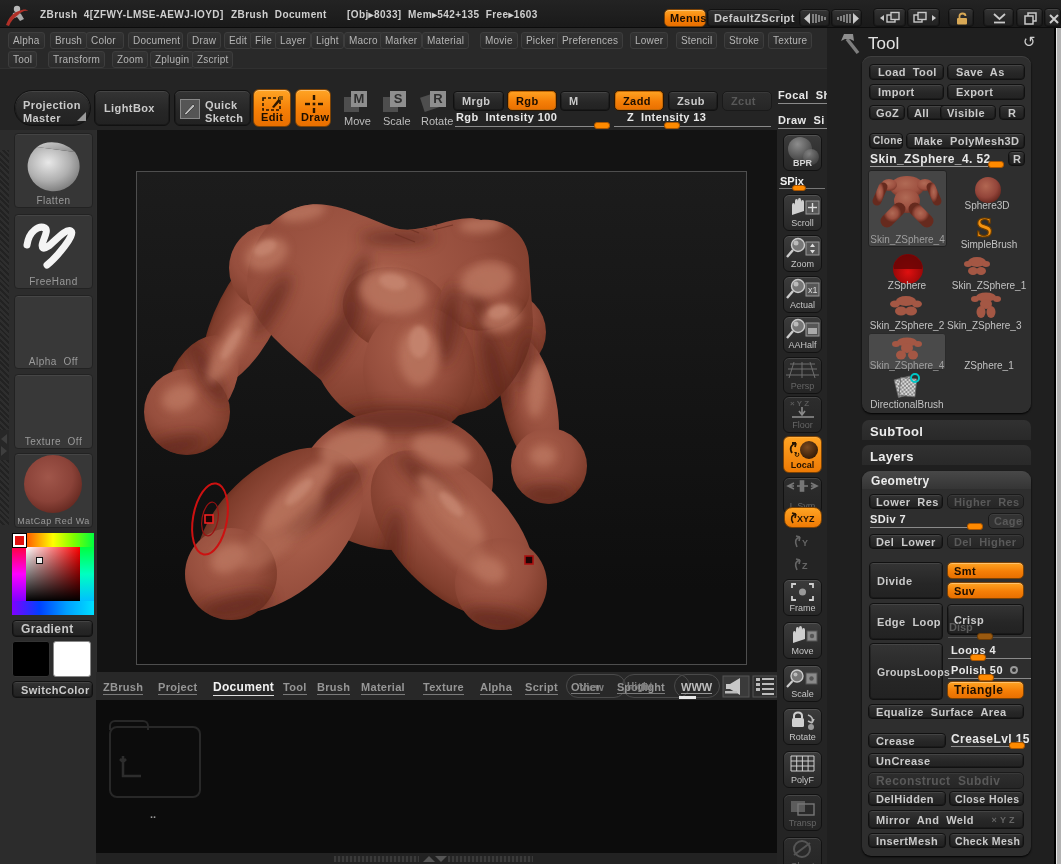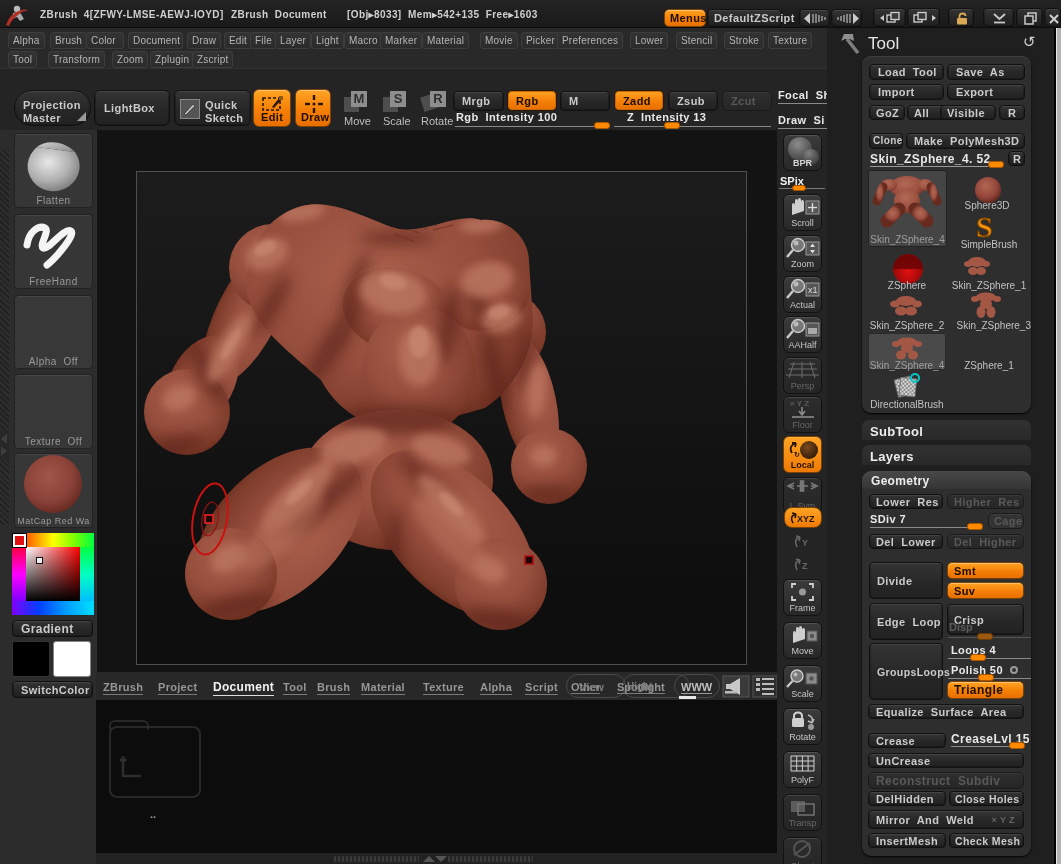--- a/index.html
+++ b/index.html
@@ -775,21 +775,21 @@
           <stop offset="70%" stop-color="#9a0808"></stop>
           <stop offset="100%" stop-color="#5a0404"></stop>
         </radialGradient>
       </defs>
     <circle cx="16" cy="16" r="15" fill="url(#zsp)"></circle>
     <path d="M1.5 13 A15 15 0 0 1 30.5 13 L30 16 L2 16 Z" fill="#6a0505" opacity="0.85"></path>
   </svg>
   <div class="abs" style="left:40px;top:252px;width:80px;text-align:center;color:#c2c2c2;font-size:10px;">ZSphere</div>
   <div class="abs" style="left:120px;top:252px;width:84px;text-align:center;color:#c2c2c2;font-size:10px;">Skin_ZSphere_1</div>
   <div class="abs" style="left:40px;top:292px;width:80px;text-align:center;color:#c2c2c2;font-size:10px;">Skin_ZSphere_2</div>
-  <div class="abs" style="left:120px;top:292px;width:84px;text-align:right;color:#c2c2c2;font-size:10px;">Skin_ZSphere_3</div>
+  <div class="abs" style="left:120px;top:292px;width:84px;text-align:left;color:#c2c2c2;font-size:10px;">Skin_ZSphere_3</div>
 
   <div class="abs" style="left:41px;top:305px;width:78px;height:37px;background:#4a4a4a;border:1px solid #2a2a2a;border-radius:3px;"></div>
   <div class="abs" style="left:40px;top:332px;width:80px;text-align:center;color:#9f9f9f;font-size:10px;">Skin_ZSphere_4</div>
   <div class="abs" style="left:120px;top:332px;width:84px;text-align:center;color:#c2c2c2;font-size:10px;">ZSphere_1</div>
 
   <svg class="abs" style="left:135px;top:226px;" width="30" height="24" viewBox="0 0 30 24">
       <g fill="#a45744">
         <ellipse cx="15" cy="8" rx="9" ry="5"></ellipse>
         <ellipse cx="6" cy="10" rx="4" ry="3"></ellipse>
         <ellipse cx="24" cy="10" rx="4" ry="3"></ellipse>

